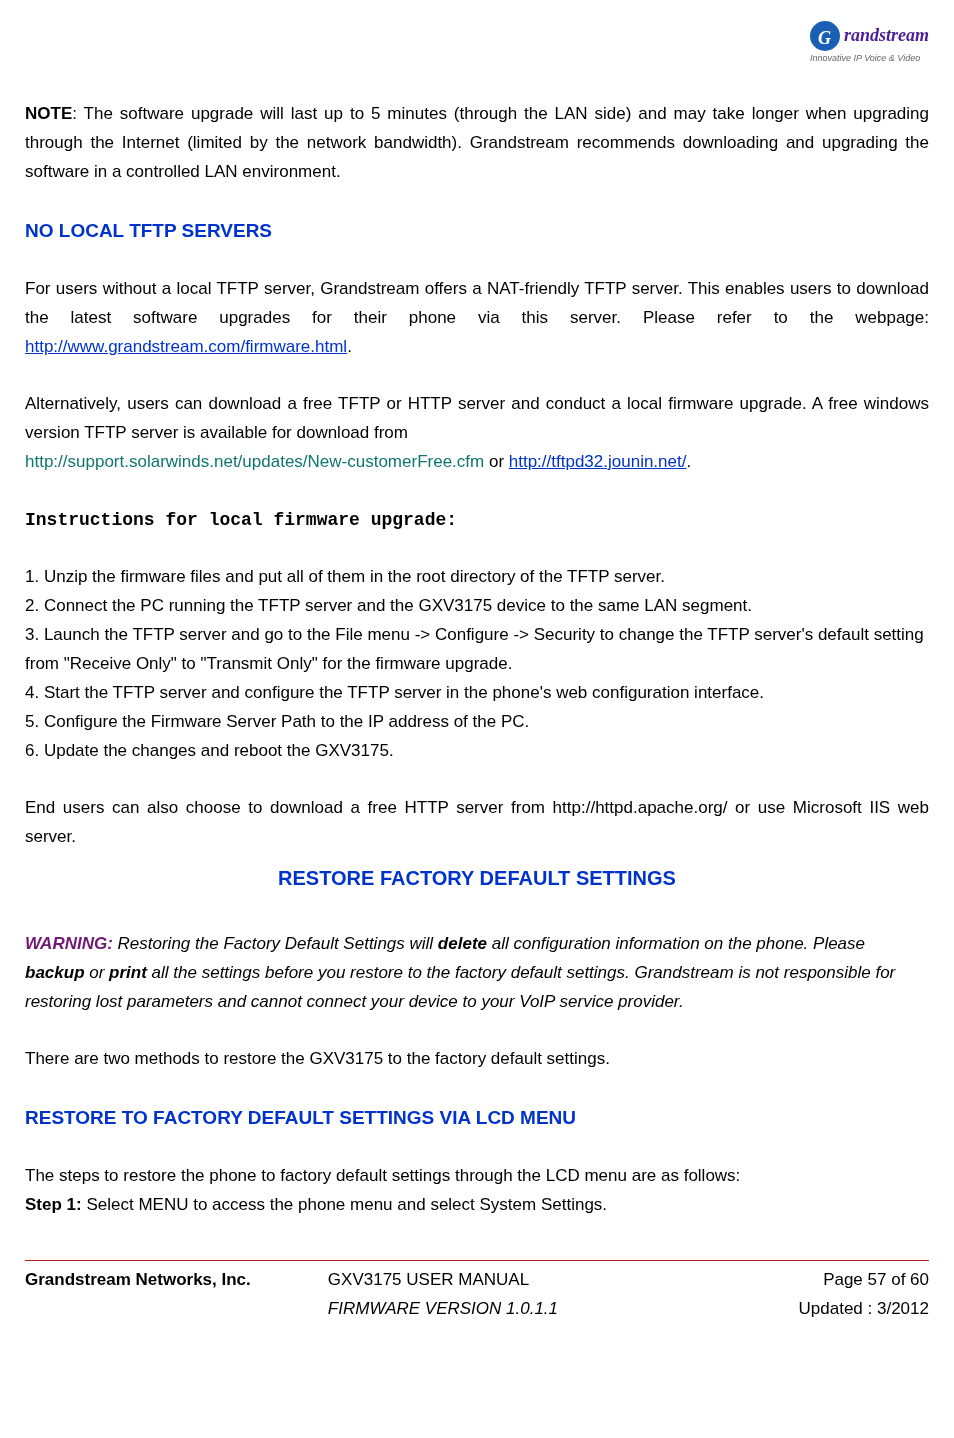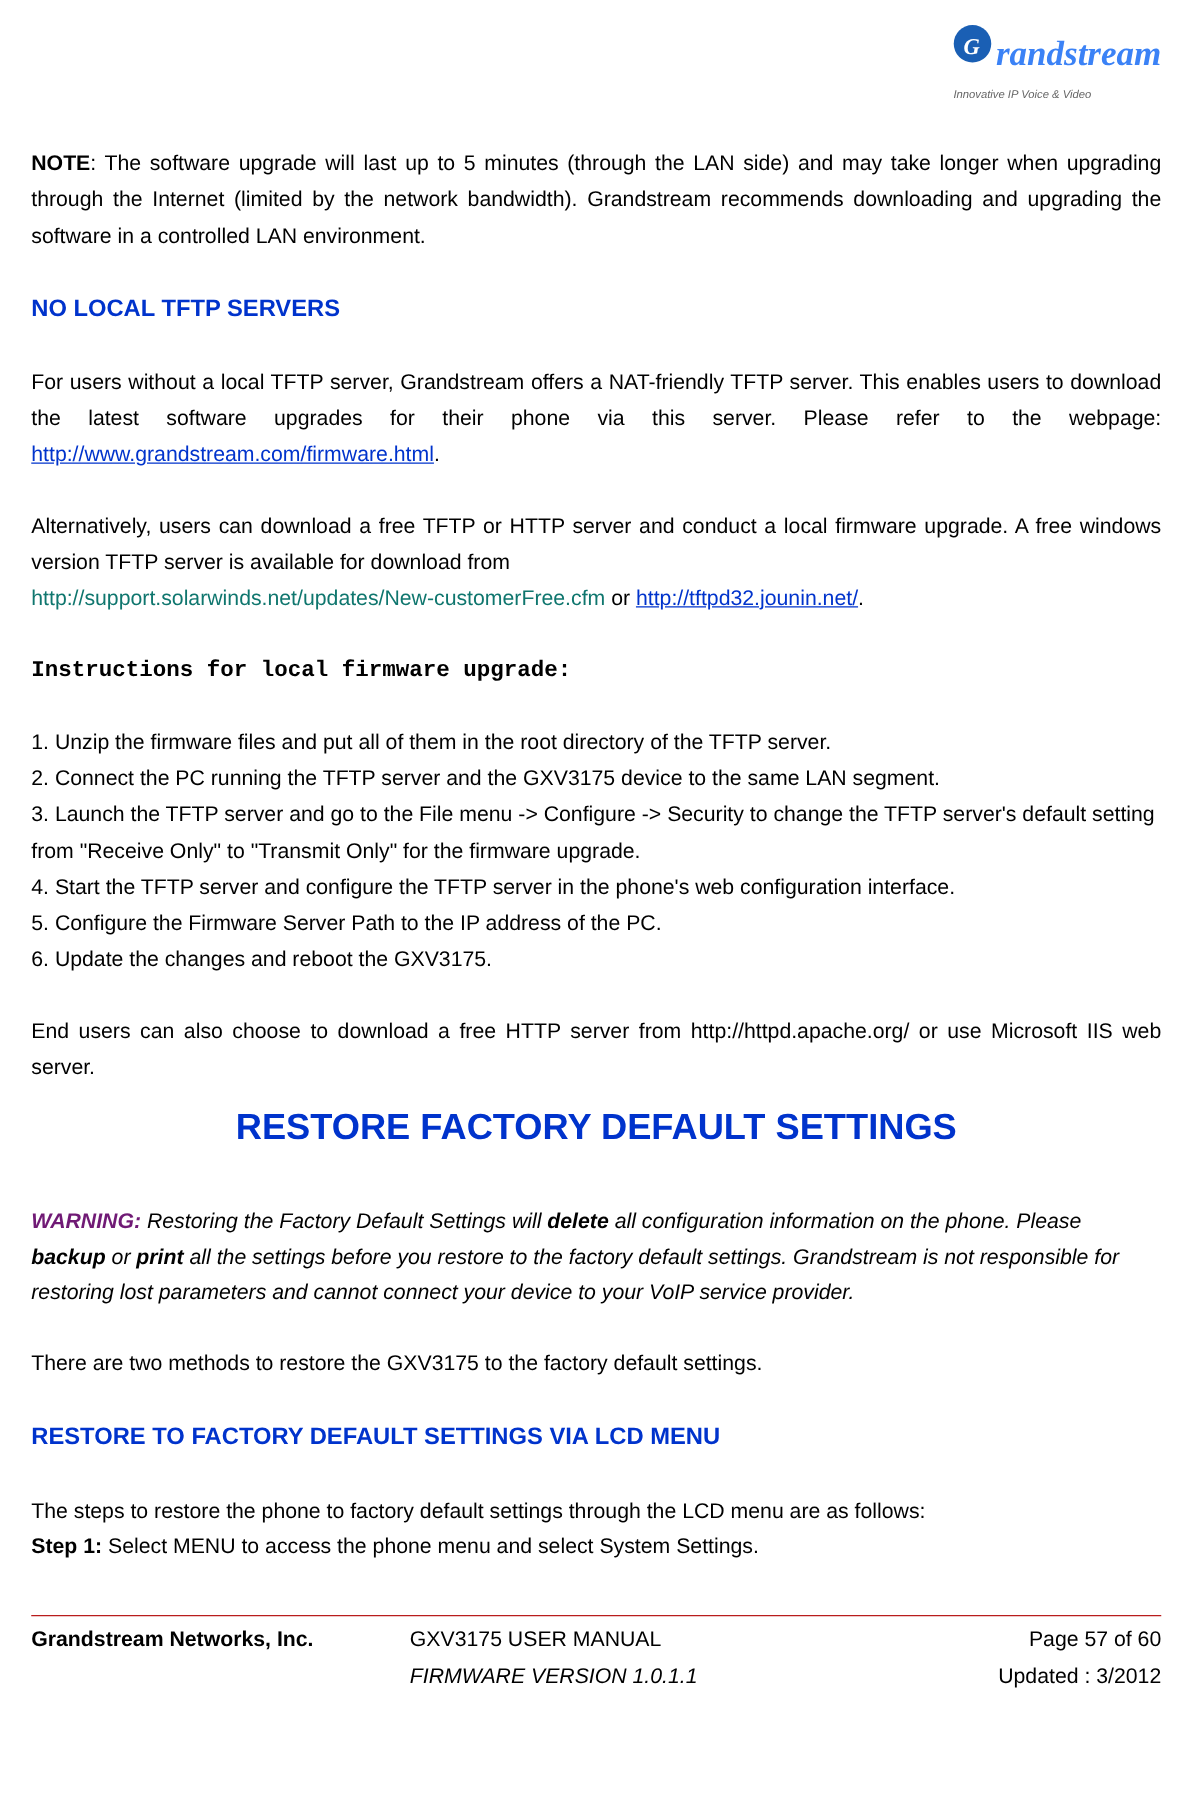--- a/index.html
+++ b/index.html
@@ -19,27 +19,27 @@
     }
     .logo-container {
       text-align: right;
       margin-bottom: 30px;
     }
     .logo {
       display: inline-block;
       text-align: left;
     }
     .logo-main {
-      font-size: 28px;
-      color: #3b82f6;
+      font-size: 18px;
+      color: #4c1d95;
       font-weight: bold;
       font-style: italic;
       font-family: Georgia, serif;
       display: flex;
-      align-items: flex-start;
+      align-items: flex-end;
     }
     .logo-icon {
       display: inline-block;
       width: 30px;
       height: 30px;
       background: #1a5fb4;
       border-radius: 50%;
       margin-right: 4px;
       position: relative;
     }
@@ -88,21 +88,21 @@
     }
     .steps {
       margin-bottom: 28px;
     }
     .step {
       text-align: left;
     }
     .main-title {
       color: #0033cc;
       font-weight: bold;
-      font-size: 29px;
+      font-size: 20px;
       text-align: center;
       margin-top: 10px;
       margin-bottom: 35px;
     }
     .warning-label {
       color: #701a75;
       font-weight: bold;
     }
     .warning-para {
       font-style: italic;

